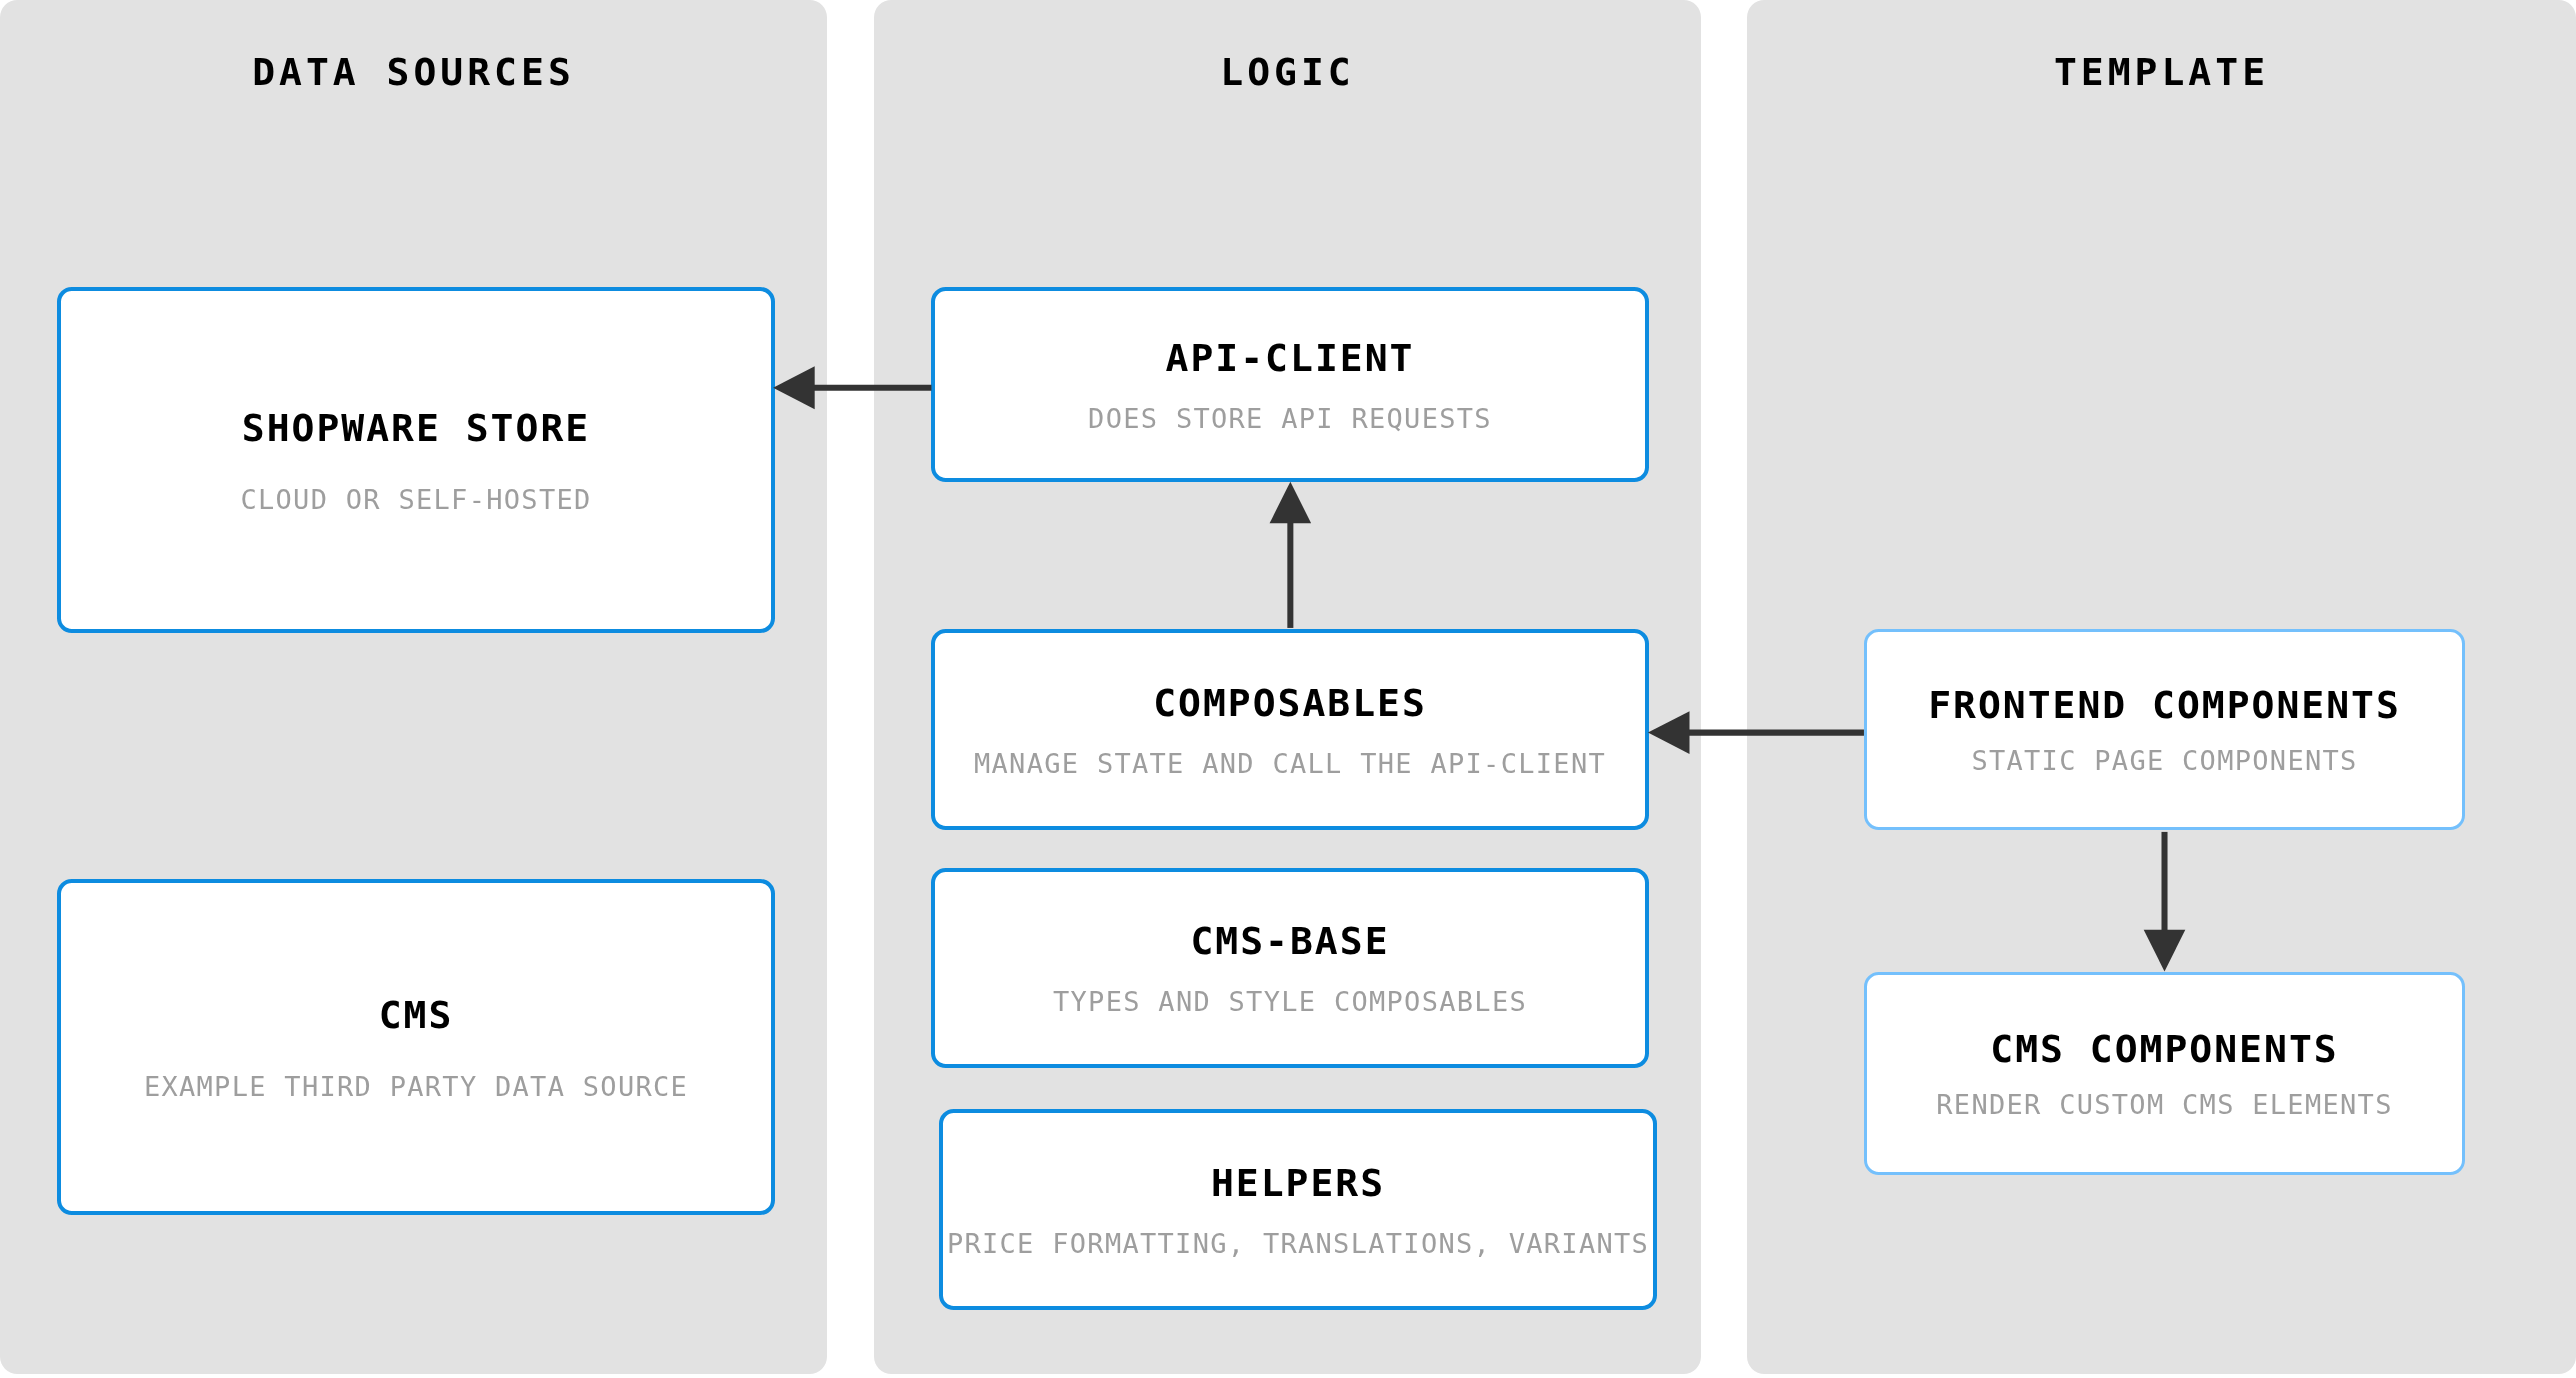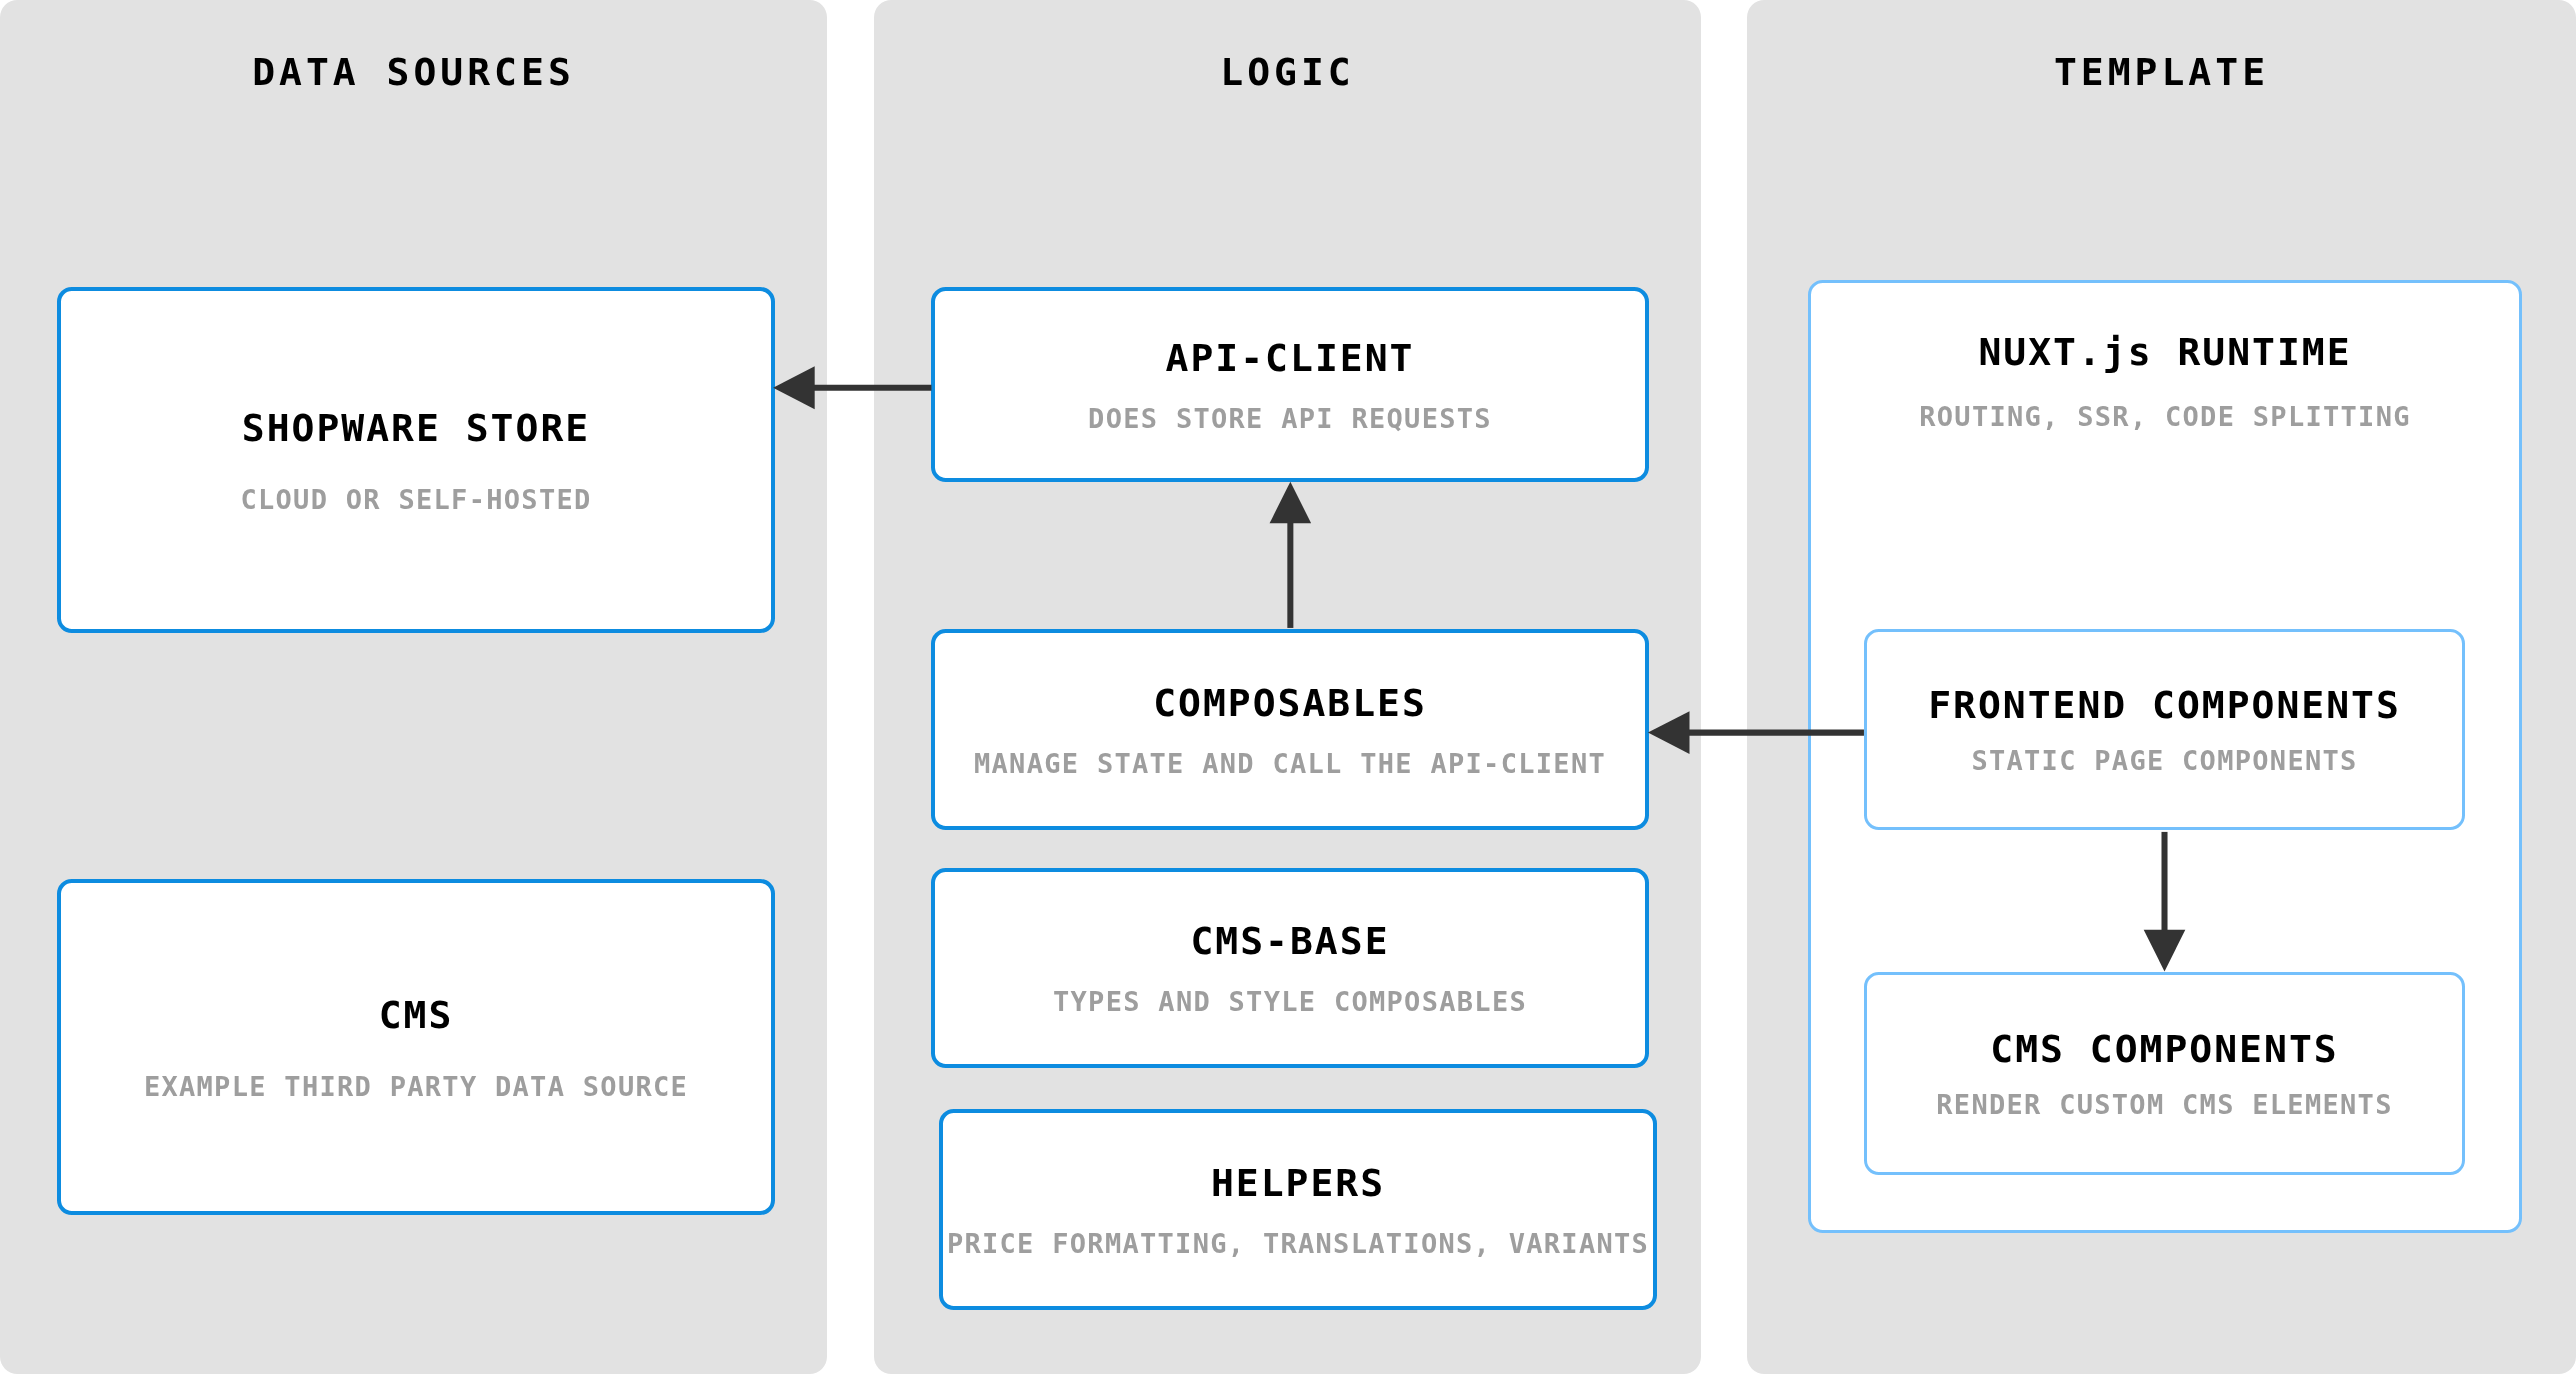--- a/index.html
+++ b/index.html
@@ -45,21 +45,21 @@
     color:#000;
     font-weight:700;
     font-size:38px;
     letter-spacing:2px;
     text-align:center;
     white-space:nowrap;
     font-family:"DejaVu Sans Mono","Liberation Mono",monospace;
   }
   .card .s{
     color:#9e9e9e;
-    font-weight:700;
+    font-weight:400;
     font-size:27px;
     letter-spacing:1.3px;
     text-align:center;
     white-space:nowrap;
     font-family:"DejaVu Sans Mono","Liberation Mono",monospace;
   }
   
   .group{
     justify-content:flex-start;
   }
@@ -114,24 +114,20 @@
 
   <div class="card gap-2" style="left:931px;top:1109px;width:718px;height:201px;margin-left:8px;">
     <div class="t">HELPERS</div>
     <div class="s">PRICE FORMATTING, TRANSLATIONS, VARIANTS</div>
   </div>
 
   <div class="panel" style="left:1747px;top:0px;width:829px;height:1374px;">
     <div class="panel-title" style="top:50px;">TEMPLATE</div>
   </div>
 
-  <div class="card light group" style="left:1808px;top:280px;width:714px;height:953px;">
-    <div class="t">NUXT.js RUNTIME</div>
-    <div class="s">ROUTING, SSR, CODE SPLITTING</div>
-  </div>
 
   <div class="card light gap-3" style="left:1864px;top:629px;width:601px;height:201px;">
     <div class="t">FRONTEND COMPONENTS</div>
     <div class="s">STATIC PAGE COMPONENTS</div>
   </div>
 
   <div class="card light gap-3" style="left:1864px;top:972px;width:601px;height:203px;">
     <div class="t">CMS COMPONENTS</div>
     <div class="s">RENDER CUSTOM CMS ELEMENTS</div>
   </div>

